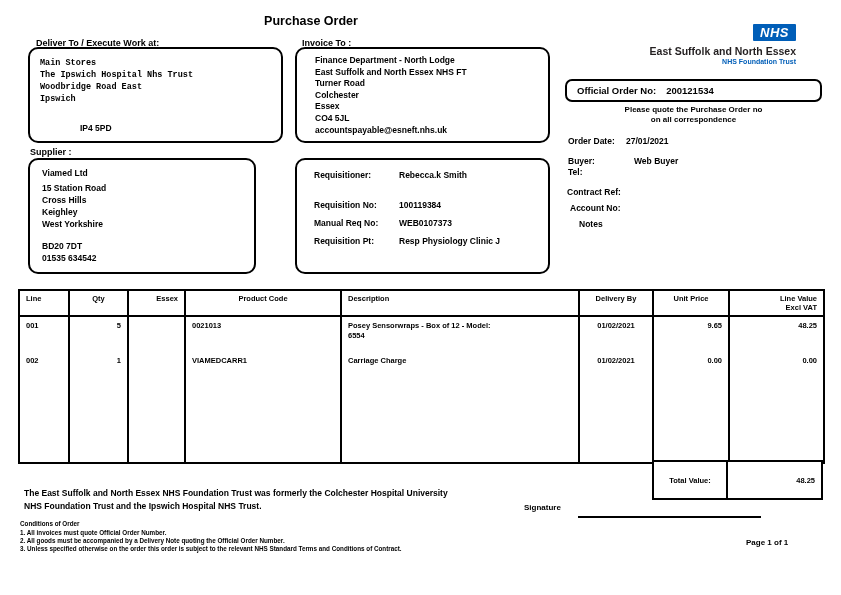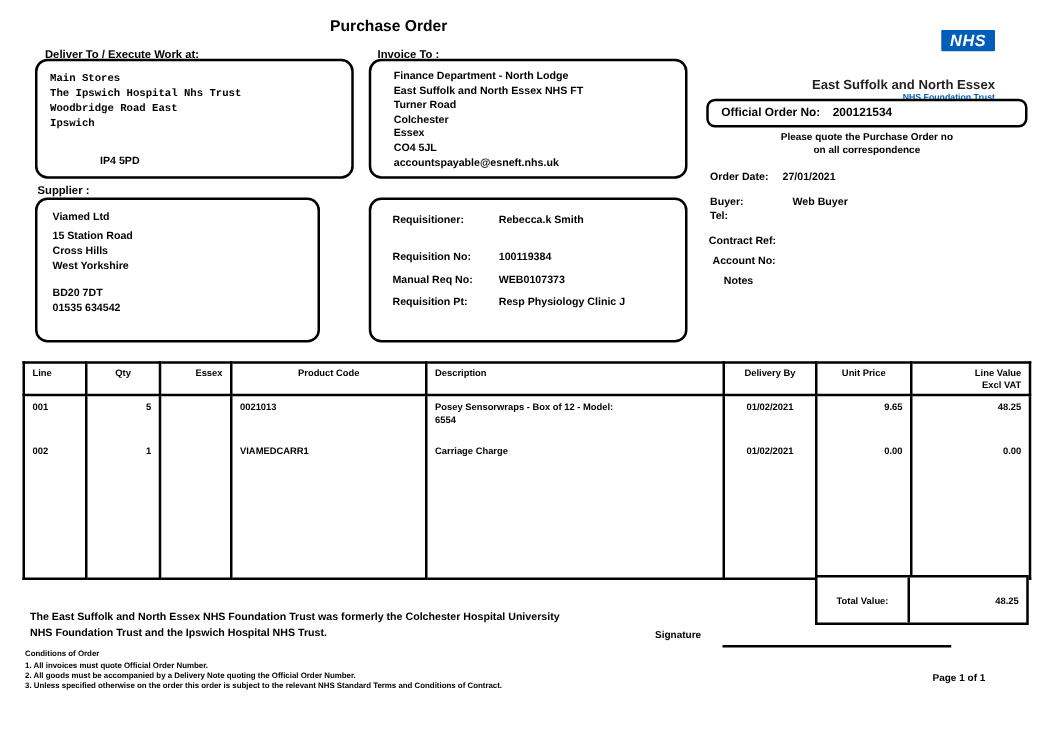--- a/index.html
+++ b/index.html
@@ -13,21 +13,21 @@
   .box { position:absolute; border:2px solid #000; border-radius:10px; background:#fff; }
   .title { font-size:12.5px; text-align:center; }
   .seclbl { font-size:9px; }
   .addr { line-height:12px; }
   .addr2 { line-height:11.6px; }
   
   .logo { text-align:right; }
   .nhsbox { display:inline-block; width:43px; height:17px; background:#005EB8; color:#fff;
             font-style:italic; font-size:13px; line-height:17px; text-align:center;
             border-radius:1px; letter-spacing:0.5px; }
-  .orgname { font-size:10.5px; color:#231f20; margin-top:21px; }
+  .orgname { font-size:10.5px; color:#231f20; margin-top:4px; }
   .orgsub { font-size:7px; color:#005EB8; margin-top:1px; }
   
   .official { left:565px; top:79px; width:257px; height:23px; border:2px solid #000;
               border-radius:7px; position:absolute; display:flex; align-items:center;
               padding-left:10px; font-size:9.5px; }
   .official span { margin-right:10px; }
   .quote-note { left:565px; top:105px; width:257px; text-align:center; font-size:8px; line-height:10px; }
   .inforow { font-size:8.5px; }
   
   .reqrow { position:absolute; left:17px; font-size:8.5px; }
@@ -109,20 +109,21 @@
   <div class="abs inforow" style="left:567px; top:187px;">Contract Ref:</div>
   <div class="abs inforow" style="left:570px; top:203px;">Account No:</div>
   <div class="abs inforow" style="left:579px; top:219px;">Notes</div>
 
   <div class="abs seclbl" style="left:30px; top:147px;">Supplier :</div>
   <div class="box" style="left:28px; top:158px; width:228px; height:116px;">
     <div class="addr" style="padding:7px 0 0 12px;">
       <div style="margin-bottom:3px;">Viamed Ltd</div>
       <div>15 Station Road</div>
       <div>Cross Hills</div>
+      <div>Keighley</div>
       <div>West Yorkshire</div>
       <div style="margin-top:10px;">BD20 7DT</div>
       <div>01535 634542</div>
     </div>
   </div>
 
   <div class="box" style="left:295px; top:158px; width:255px; height:116px;">
     <div class="reqrow" style="top:10px;">
       <span>Requisitioner:</span>
       <span class="val">Rebecca.k Smith</span>

